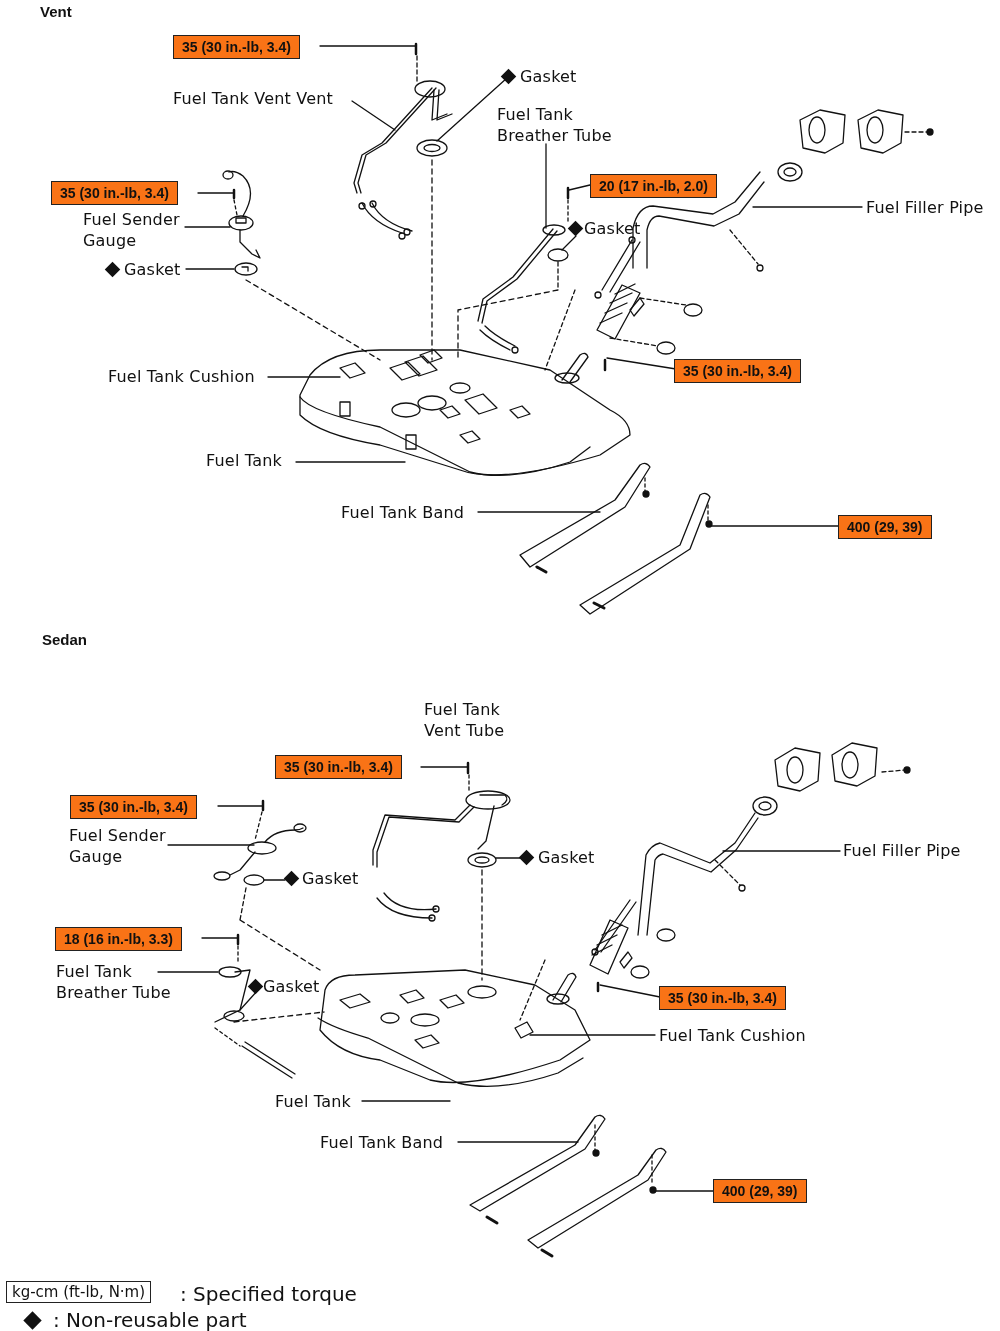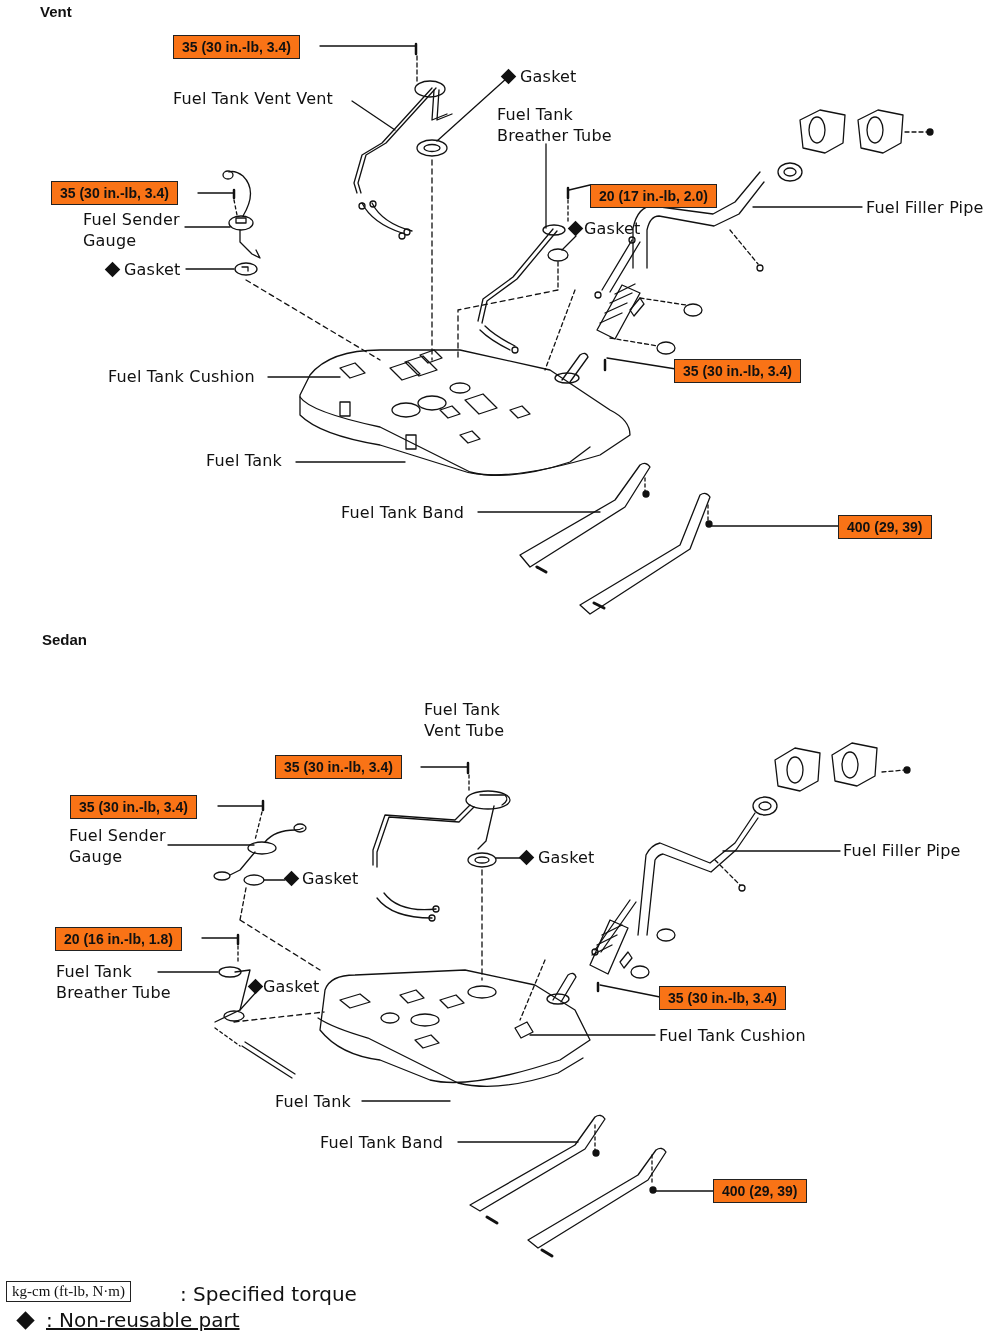--- a/index.html
+++ b/index.html
@@ -3,21 +3,21 @@
 <meta charset="utf-8">
 <style>
   html, body { margin:0; padding:0; background:#ffffff; }
   body { width:1000px; height:1331px; position:relative; overflow:hidden;
          font-family:"DejaVu Sans","Liberation Sans",sans-serif; color:#111; }
   .section-title { position:absolute; font-weight:bold; font-size:15px; font-family:"Liberation Sans","DejaVu Sans",sans-serif; }
   .lbl { position:absolute; font-size:16px; line-height:21px; white-space:nowrap; letter-spacing:0.2px; }
   .torque { position:absolute; border:1.5px solid #222; font-weight:bold; font-size:14px; padding:2px 8px; white-space:nowrap; background:#f97316; font-family:"Liberation Sans","DejaVu Sans",sans-serif; line-height:18px; }
   .diamond { display:inline-block; width:11px; height:11px; background:#111; transform:rotate(45deg); margin:0 6px 2px 3px; vertical-align:middle; }
   svg.art { position:absolute; left:0; top:0; }
-  .legend-box { position:absolute; border:1.2px solid #222; font-size:15px; padding:1px 5px; white-space:nowrap;font-family:Liberation Serif, serif; }
+  .legend-box { position:absolute; border:1.2px solid #222; font-size:15px; padding:1px 5px; white-space:nowrap; }
   .legend-text { position:absolute; font-size:20px; white-space:nowrap; }
 </style>
 </head>
 <body>
 
 <svg class="art" width="1000" height="1331" viewBox="0 0 1000 1331" fill="none" stroke="#111" stroke-width="1.3" stroke-linecap="round" stroke-linejoin="round">
 
   <g>
 
     <line x1="320" y1="46" x2="416" y2="46"></line>
@@ -256,21 +256,21 @@
 
 <div class="torque" style="left:51px;top:181px;">35 (30 in.-lb, 3.4)</div>
 <div class="lbl" style="left:83px;top:209px;">
   <div>Fuel Sender</div>
   <div>Gauge</div>
 </div>
 <div class="lbl" style="left:104px;top:259px;">
   <span class="diamond"></span><span>Gasket</span>
 </div>
 
-<div class="torque" style="left:590px;top:184px;">20 (17 in.-lb, 2.0)</div>
+<div class="torque" style="left:590px;top:174px;">20 (17 in.-lb, 2.0)</div>
 <div class="lbl" style="left:570px;top:218px;">
   <span class="diamond" style="margin-left:0;margin-right:3px;"></span><span>Gasket</span>
 </div>
 <div class="lbl" style="left:866px;top:197px;">Fuel Filler Pipe</div>
 
 <div class="lbl" style="left:108px;top:366px;">Fuel Tank Cushion</div>
 <div class="torque" style="left:674px;top:359px;">35 (30 in.-lb, 3.4)</div>
 <div class="lbl" style="left:206px;top:450px;">Fuel Tank</div>
 <div class="lbl" style="left:341px;top:502px;">Fuel Tank Band</div>
 <div class="torque" style="left:838px;top:515px;">400 (29, 39)</div>
@@ -289,32 +289,32 @@
   <div>Gauge</div>
 </div>
 <div class="lbl" style="left:282px;top:868px;">
   <span class="diamond" style="margin-left:4px;margin-right:5px;"></span><span>Gasket</span>
 </div>
 <div class="lbl" style="left:518px;top:847px;">
   <span class="diamond"></span><span>Gasket</span>
 </div>
 <div class="lbl" style="left:843px;top:840px;">Fuel Filler Pipe</div>
 
-<div class="torque" style="left:55px;top:927px;">20 (16 in.-lb, 1.8)</div>
+<div class="torque" style="left:55px;top:927px;">18 (16 in.-lb, 3.3)</div>
 <div class="lbl" style="left:56px;top:961px;">
   <div>Fuel Tank</div>
   <div>Breather Tube</div>
 </div>
 <div class="lbl" style="left:247px;top:976px;">
   <span class="diamond" style="margin-right:2px;"></span><span>Gasket</span>
 </div>
 
 <div class="torque" style="left:659px;top:986px;">35 (30 in.-lb, 3.4)</div>
 <div class="lbl" style="left:659px;top:1025px;">Fuel Tank Cushion</div>
 <div class="lbl" style="left:275px;top:1091px;">Fuel Tank</div>
 <div class="lbl" style="left:320px;top:1132px;">Fuel Tank Band</div>
 <div class="torque" style="left:713px;top:1179px;">400 (29, 39)</div>
 
 <div class="legend-box" style="left:6px;top:1281px;">kg-cm (ft-lb, N·m)</div>
 <div class="legend-text" style="left:180px;top:1282px;">:  Specified torque</div>
-<div class="legend-text" style="left:16px;top:1308px;text-decoration:underline;">
+<div class="legend-text" style="left:23px;top:1308px;">
   <span class="diamond" style="width:13px;height:13px;margin-left:3px;margin-right:14px;"></span><span>:  Non-reusable part</span>
 </div>
 
 </body></html>

